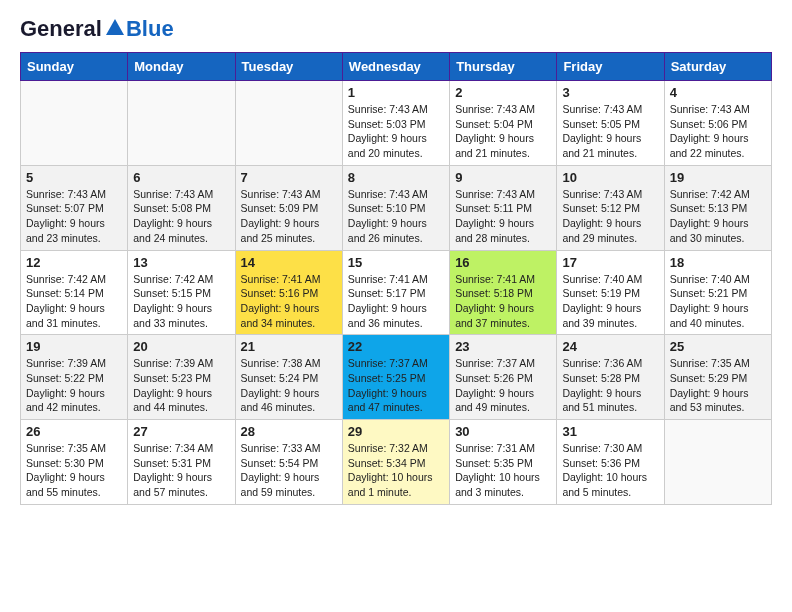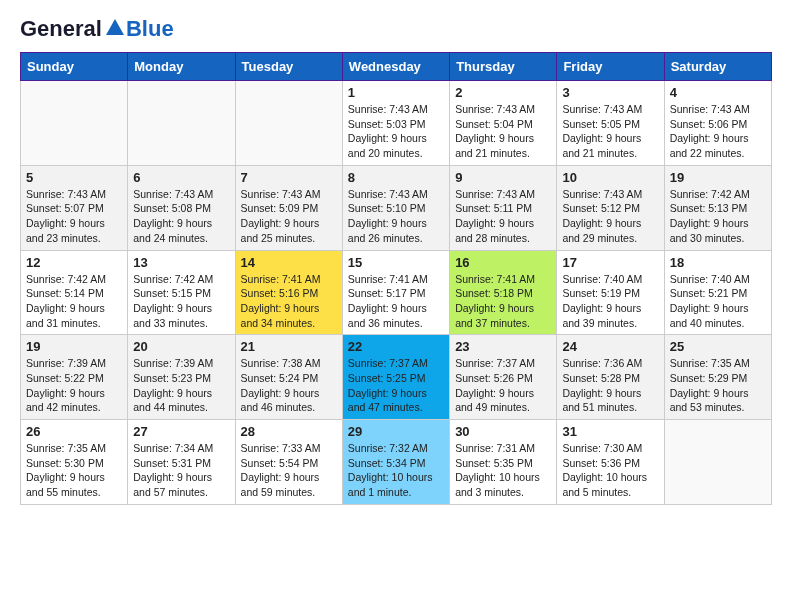--- a/index.html
+++ b/index.html
@@ -320,21 +320,21 @@
 Daylight: 9 hours
 and 57 minutes.</div>
           </td>
           <td style="background: rgb(255, 255, 255);">
             <div class="day-number">28</div>
             <div class="cell-info" style="white-space: pre-line;">Sunrise: 7:33 AM
 Sunset: 5:54 PM
 Daylight: 9 hours
 and 59 minutes.</div>
           </td>
-          <td style="background: #7dd3fc; margin-top: 22px;">
+          <td style="background: #fef9c3; margin-top: 22px;">
             <div class="day-number">29</div>
             <div class="cell-info" style="white-space: pre-line;">Sunrise: 7:32 AM
 Sunset: 5:34 PM
 Daylight: 10 hours
 and 1 minute.</div>
           </td>
           <td style="background: rgb(255, 255, 255);">
             <div class="day-number">30</div>
             <div class="cell-info" style="white-space: pre-line;">Sunrise: 7:31 AM
 Sunset: 5:35 PM

